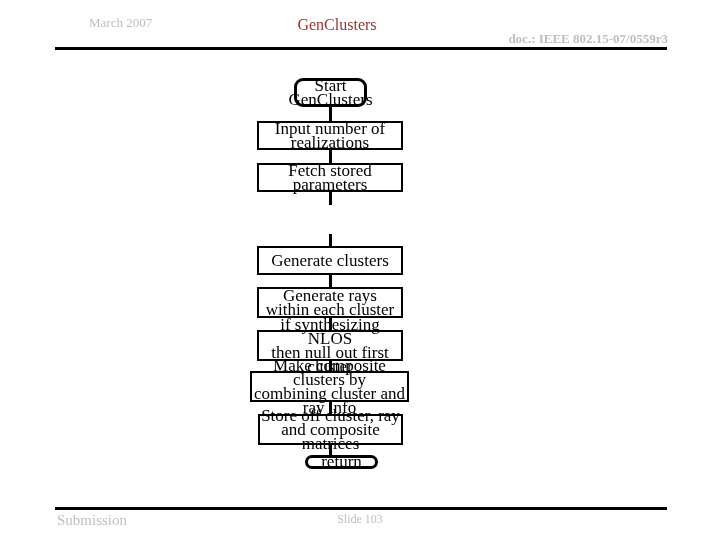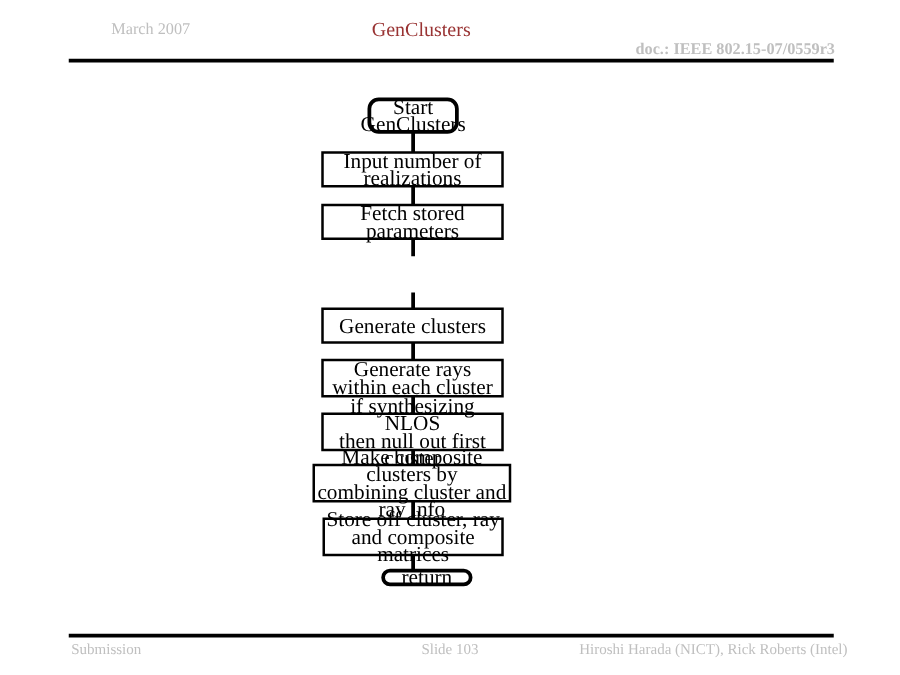--- a/index.html
+++ b/index.html
@@ -69,21 +69,21 @@
   .c4 { top: 234px; height: 13px; }
   .c5 { top: 274px; height: 14px; }
   .c6 { top: 317px; height: 14px; }
   .c7 { top: 360px; height: 12px; }
   .c8 { top: 401px; height: 14px; }
   .c9 { top: 444px; height: 12px; }
 
   
   .ftr-left {
     position: absolute; left: 57px; top: 512px;
-    font-size: 12px; color: var(--muted_color, #bfbfbf);
+    font-size: 15px; color: var(--muted_color, #bfbfbf);
   }
   .ftr-center {
     position: absolute; left: 0; top: 512px; width: 720px;
     text-align: center; font-size: 12px;
     color: var(--muted_color, #bfbfbf);
   }
   .ftr-right {
     position: absolute; right: 42px; top: 512px;
     font-size: 12px; color: var(--muted_color, #bfbfbf);
   }
@@ -119,15 +119,14 @@
   <div class="conn c4"></div>
   <div class="conn c5"></div>
   <div class="conn c6"></div>
   <div class="conn c7"></div>
   <div class="conn c8"></div>
   <div class="conn c9"></div>
 
   <div class="rule rule-bottom"></div>
   <div class="ftr-left">Submission</div>
   <div class="ftr-center">Slide 103</div>
-  <div class="ftr-right">Hiroshi Harada (NICT), Rick Roberts (Intel)</div>
 
 </div>
 
 </body></html>

